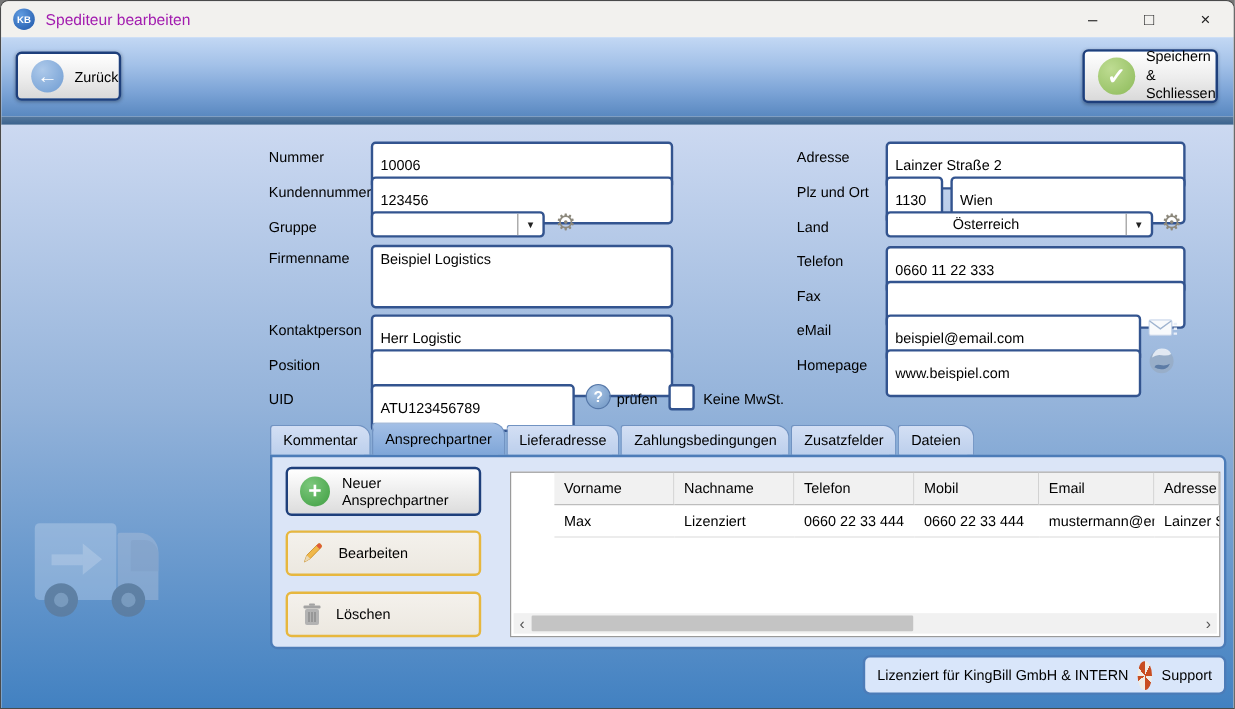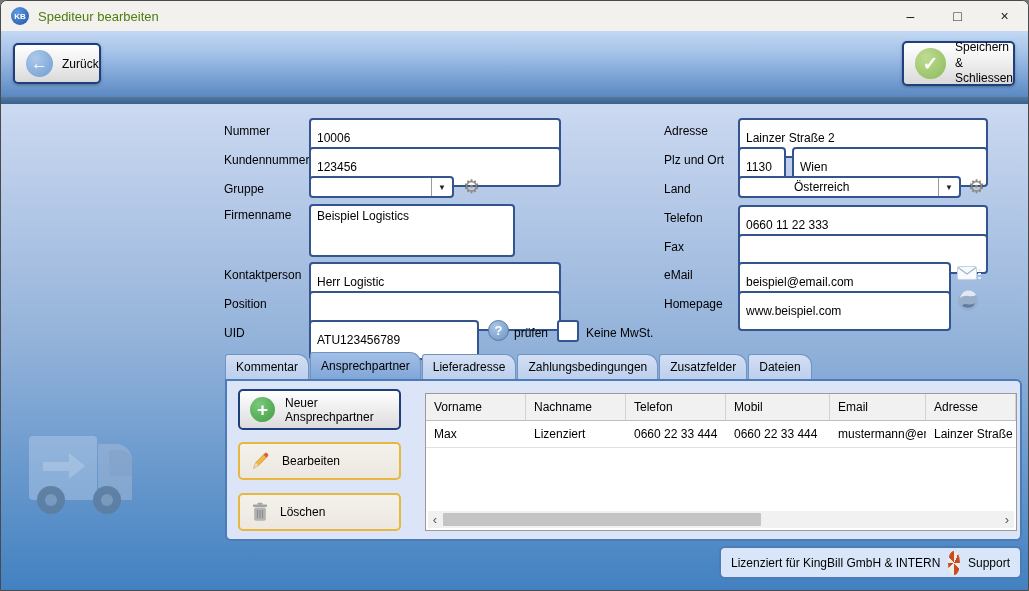--- a/index.html
+++ b/index.html
@@ -8,21 +8,21 @@
 
   .window { position:relative; width:1029px; height:591px; border:1px solid #4a4a4a;
             border-radius:7px 7px 0 0; overflow:hidden; background:#fff; }
 
   
   .titlebar { height:30px; background:#f2f1ee; display:flex; align-items:center; position:relative; }
   .kb-icon { width:18px; height:18px; border-radius:50%; margin-left:10px;
              background:radial-gradient(circle at 35% 30%, #5f9be0, #1d55a8);
              color:#fff; font-size:8px; font-weight:bold;
              display:flex; align-items:center; justify-content:center; }
-  .title-text { margin-left:9px; font-size:13px; color:#4d7c0f; }
+  .title-text { margin-left:9px; font-size:13px; color:#a21caf; }
   .win-controls { margin-left:auto; display:flex; height:100%; }
   .win-btn { width:47px; height:100%; display:flex; align-items:center; justify-content:center;
              font-size:14px; color:#222; cursor:pointer; }
 
   
   .toolbar { height:66px; position:relative;
              background:linear-gradient(#c3d8f4 0%, #a3c1e8 35%, #7ba3d6 70%, #5988c0 100%); }
   .toolbar-strip { height:7px; background:linear-gradient(#55789e, #3a628d); }
   .tb-btn { position:absolute; display:flex; align-items:center; gap:9px; padding:0 11px;
             background:linear-gradient(#ffffff, #ececec 55%, #d9d9d9);
@@ -81,21 +81,21 @@
   .p-btn-edit { left:237px; top:338px; width:163px; height:38px; }
   .p-btn-del  { left:237px; top:389px; width:163px; height:38px; }
   .plus-icon { width:25px; height:25px; border-radius:50%; flex:0 0 25px;
                background:radial-gradient(circle at 35% 30%, #7cc87c, #3f9e42);
                color:#fff; font-size:19px; font-weight:bold;
                display:flex; align-items:center; justify-content:center; }
   .btn-svg { line-height:0; flex:0 0 auto; }
 
   
   .ctable { position:absolute; left:424px; top:289px; width:592px; height:138px;
-            background:#fff; border:1px solid #9a9a9a; }
+            background:#fff; border:1px solid #9a9a9a;padding-left:36px; }
   .trow { display:flex; }
   .thead .tcell { background:#f1f1f1; border-right:1px solid #d2d2d2; border-bottom:1px solid #bdbdbd; }
   .tcell { height:27px; display:flex; align-items:center; padding:0 8px;
            font-size:12px; color:#000; white-space:nowrap; overflow:hidden; }
   .c0{width:100px;} .c1{width:100px;} .c2{width:100px;} .c3{width:104px;} .c4{width:96px;} .c5{flex:1;}
   .tbody .tcell { border-bottom:1px solid #e0e0e0; }
   .hscroll { position:absolute; left:2px; right:2px; bottom:2px; height:17px; background:#f1f1f1;
              display:flex; align-items:center; }
   .scroll-arrow { width:14px; text-align:center; font-size:13px; color:#555; cursor:pointer; line-height:1; }
   .scroll-arrow.right { margin-left:auto; }
@@ -181,21 +181,21 @@
     <input class="fin" style="left: 308px; top: 43px; width: 252px;" value="123456">
 
     <div class="flabel" style="left:223px; top:78px;">Gruppe</div>
     <div class="combo" style="left:308px; top:72px; width:145px;">
       <span class="combo-text"></span>
       <span class="combo-arrow">▼</span>
     </div>
     <div class="gear" style="left:462px; top:73px;">⚙</div>
 
     <div class="flabel" style="left:223px; top:104px;">Firmenname</div>
-    <textarea class="fin" style="left: 308px; top: 100px; width: 206px; height: 53px;">Beispiel Logistics</textarea>
+    <textarea class="fin" style="left: 308px; top: 100px; width: 252px; height: 53px;">Beispiel Logistics</textarea>
 
     <div class="flabel" style="left:223px; top:164px;">Kontaktperson</div>
     <input class="fin" style="left: 308px; top: 158px; width: 252px;" value="Herr Logistic">
 
     <div class="flabel" style="left:223px; top:193px;">Position</div>
     <input class="fin" style="left: 308px; top: 187px; width: 252px;" value="">
 
     <div class="flabel" style="left:223px; top:222px;">UID</div>
     <input class="fin" style="left: 308px; top: 216px; width: 170px;" value="ATU123456789">
     <div class="q-icon" style="left:487px; top:216px;">?</div>

